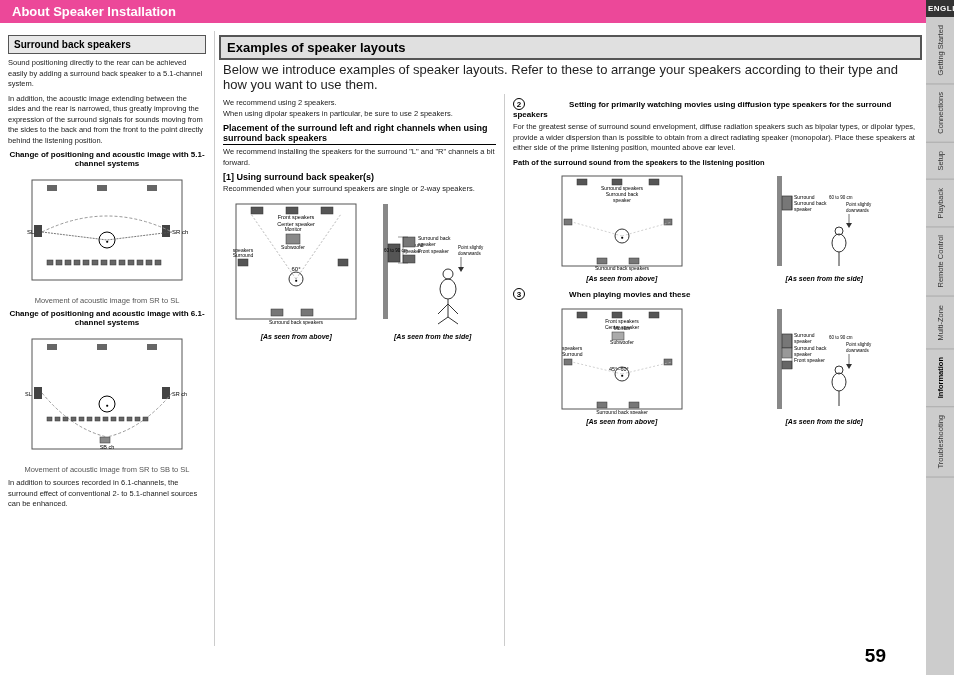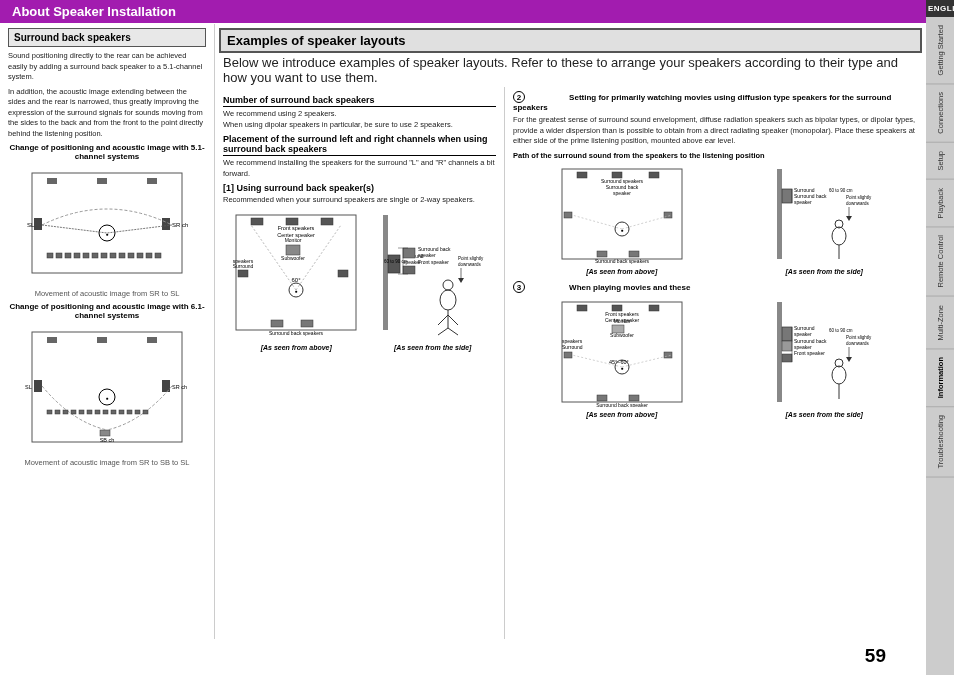--- a/index.html
+++ b/index.html
@@ -68,26 +68,26 @@
       background: #333;
       color: #fff;
       padding: 6px 12px;
       font-size: 18px;
       font-weight: bold;
       margin-bottom: 0;
     }
 
     
     .section-header {
-      background: #a21caf;
+      background: #ec4899;
       color: #fff;
       padding: 4px 12px;
       font-size: 13px;
       font-weight: bold;
-      margin-bottom: 1px;
+      margin-bottom: 8px;
     }
 
     
     .content-wrapper {
       display: flex;
       width: 100%;
       height: calc(675px - 60px);
     }
 
     
@@ -340,34 +340,34 @@
             <rect x="56" y="0" width="5" height="4" fill="#666" stroke="#333" stroke-width="0.5"></rect>
             <rect x="64" y="0" width="5" height="4" fill="#666" stroke="#333" stroke-width="0.5"></rect>
             <rect x="72" y="0" width="5" height="4" fill="#666" stroke="#333" stroke-width="0.5"></rect>
             <rect x="80" y="0" width="5" height="4" fill="#666" stroke="#333" stroke-width="0.5"></rect>
             <rect x="88" y="0" width="5" height="4" fill="#666" stroke="#333" stroke-width="0.5"></rect>
             <rect x="96" y="0" width="5" height="4" fill="#666" stroke="#333" stroke-width="0.5"></rect>
           </g>
         </svg>
       </div>
       <div class="diagram-caption">Movement of acoustic image from SR to SB to SL</div>
+      <div class="left-text" style="margin-top:4px;">In addition to sources recorded in 6.1-channels, the surround effect of conventional 2- to 5.1-channel sources can be enhanced.</div>
     </div>
 
     <div class="right-portion">
 
       <div class="examples-box">
         <span class="examples-title">Examples of speaker layouts</span>
       </div>
       <div style="padding: 2px 8px 2px 8px; font-size:13px; color:#222;">Below we introduce examples of speaker layouts. Refer to these to arrange your speakers according to their type and how you want to use them.</div>
 
       <div class="middle-right-wrapper">
 
         <div class="mid-col">
 
-          <div class="mid-section-title">Number of surround back speakers</div>
           <div class="mid-text">
             We recommend using 2 speakers.<br>
             When using dipolar speakers in particular, be sure to use 2 speakers.
           </div>
 
           <div class="mid-section-title">Placement of the surround left and right channels when using surround back speakers</div>
           <div class="mid-text">
             We recommend installing the speakers for the surround "L" and "R" channels a bit forward.
           </div>
 

